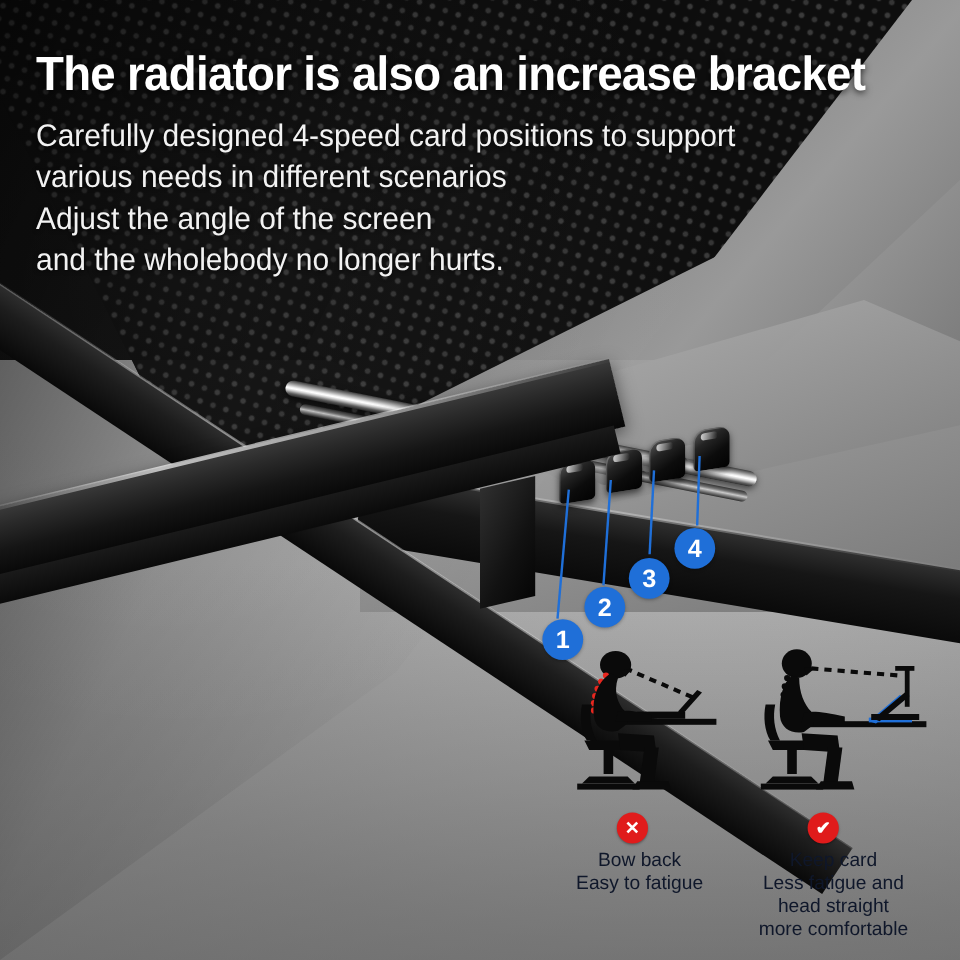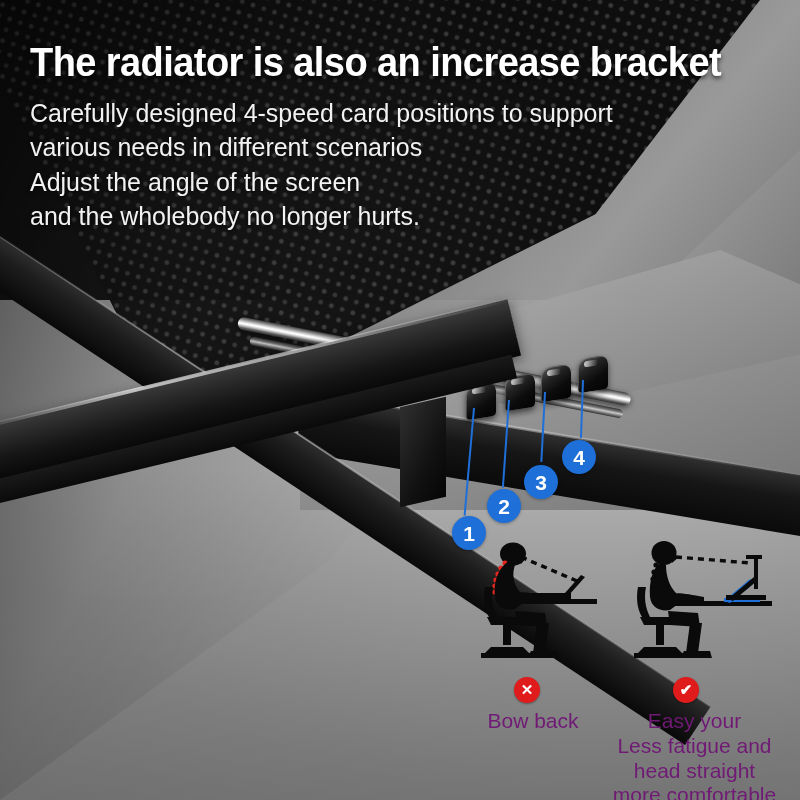--- a/index.html
+++ b/index.html
@@ -196,21 +196,21 @@
   .fig-left { left:10px; }
   .fig-right { left:165px; }
   .mark {
     position:absolute; width:26px; height:26px; border-radius:50%;
     background:#e01b1b; display:flex; align-items:center; justify-content:center;
     color:#fff; font-weight:700; font-size:15px;
     box-shadow:0 1px 2px rgba(0,0,0,.35);
   }
   .cap {
     position:absolute; text-align:center;
-    font-size:21px; color:#701a75; line-height:1.18;
+    font-size:16px; color:#0f172a; line-height:1.18;
     font-family:"Liberation Sans", sans-serif;
     white-space:nowrap;
   }
 </style>
 </head>
 <body>
 
 <div id="stage">
 
   <div class="floor"></div>
@@ -318,20 +318,21 @@
 
         <path d="M72 88 L84 88 L80 118 L68 118 Z" fill="#0a0a0a"></path>
 
         <path d="M66 116 L92 116 L94 123 L62 123 Z" fill="#0a0a0a"></path>
       </svg>
       <div class="mark" style="left:49px; top:142px;">
         <span>✕</span>
       </div>
       <div class="cap" style="left:-12px; top:174px; width:160px;">
         <div>Bow back</div>
+        <div>Easy to fatigue</div>
       </div>
     </div>
 
     <div class="fig fig-right">
       <svg width="155" height="140" viewBox="0 0 155 140">
 
         <rect x="48" y="66" width="104" height="5" fill="#0a0a0a"></rect>
 
         <polygon points="104,66 130,44 134,48 110,68" fill="#1f6fd8"></polygon>
         <rect x="104" y="63" width="36" height="4" fill="#1f6fd8"></rect>
@@ -370,21 +371,21 @@
 
         <path d="M48 76 L78 78 L80 92 L50 90 Z" fill="#0a0a0a"></path>
 
         <path d="M70 88 L82 88 L78 118 L66 118 Z" fill="#0a0a0a"></path>
         <path d="M64 116 L90 116 L92 123 L60 123 Z" fill="#0a0a0a"></path>
       </svg>
       <div class="mark" style="left:53px; top:142px;">
         <span>✔</span>
       </div>
       <div class="cap" style="left:-18px; top:174px; width:185px;">
-        <div>Easy your</div>
+        <div>Keep card</div>
         <div>Less fatigue and</div>
         <div>head straight</div>
         <div>more comfortable</div>
       </div>
     </div>
 
   </div>
 </div>
 
 </body></html>

